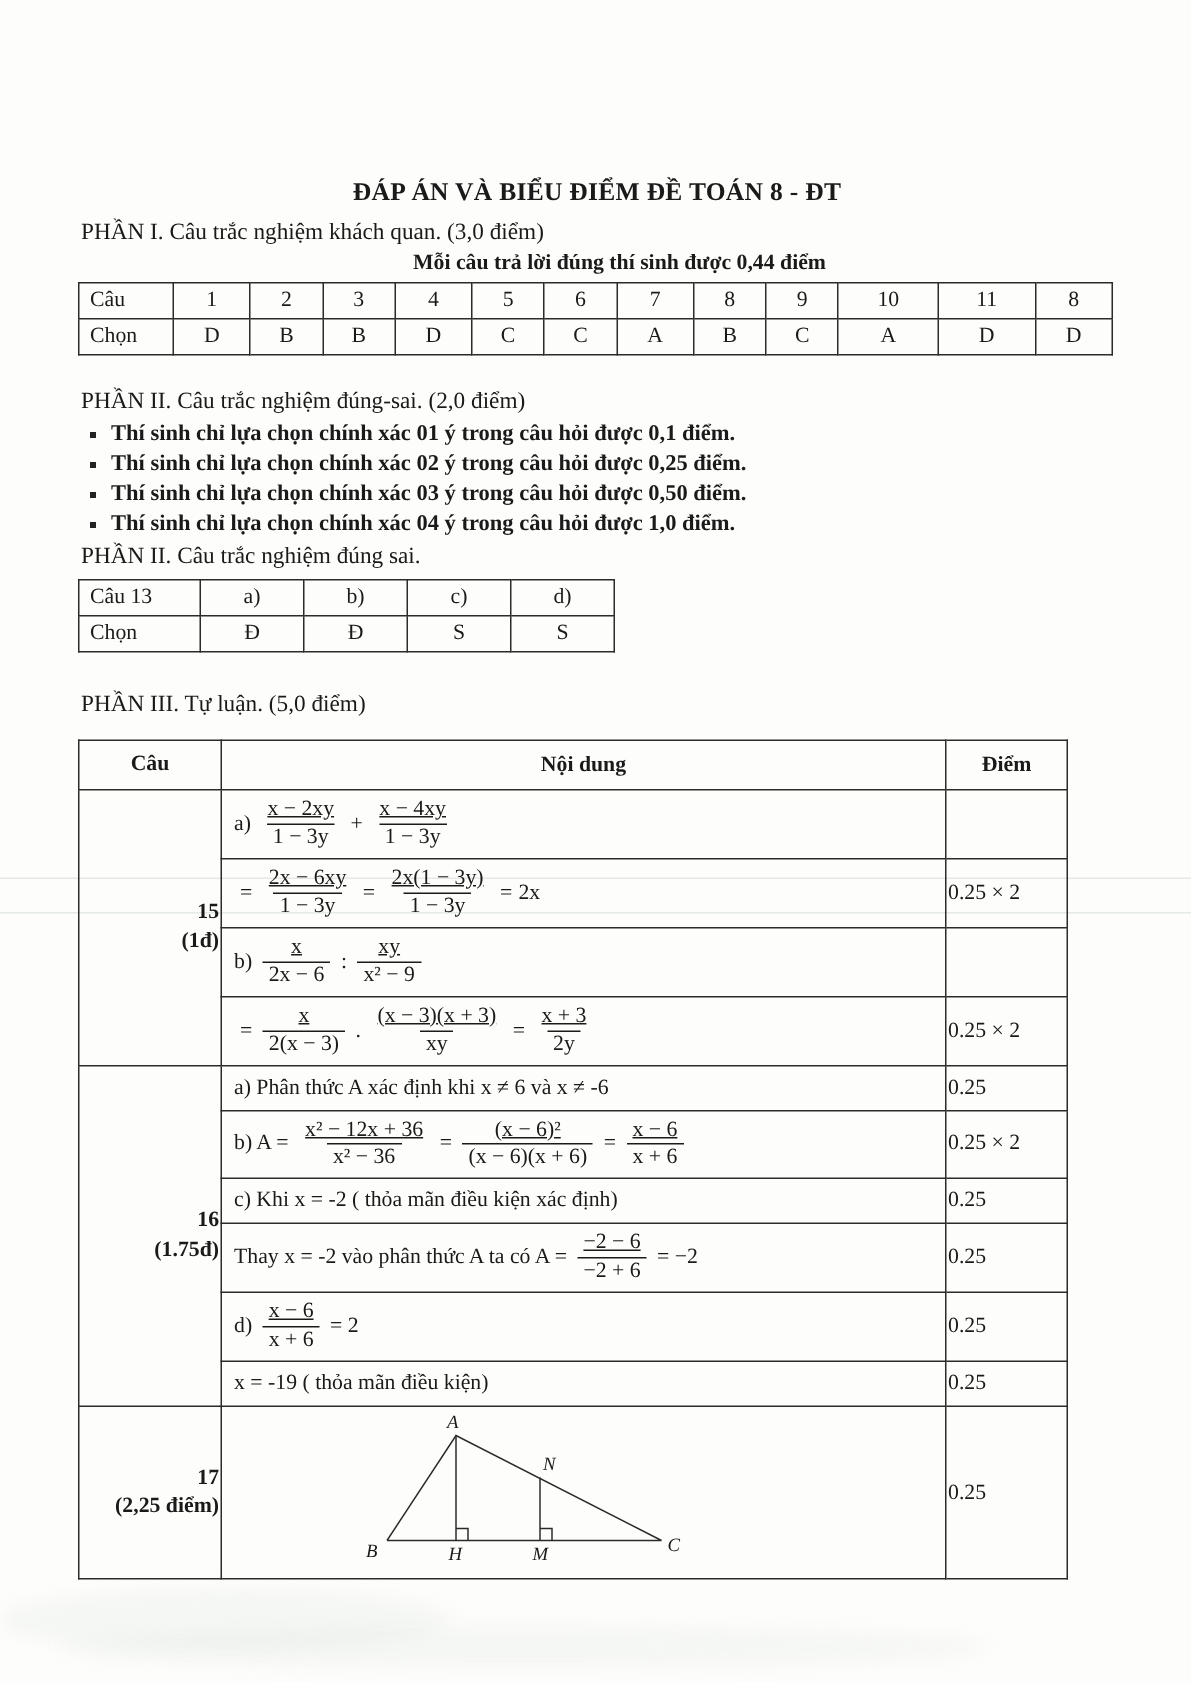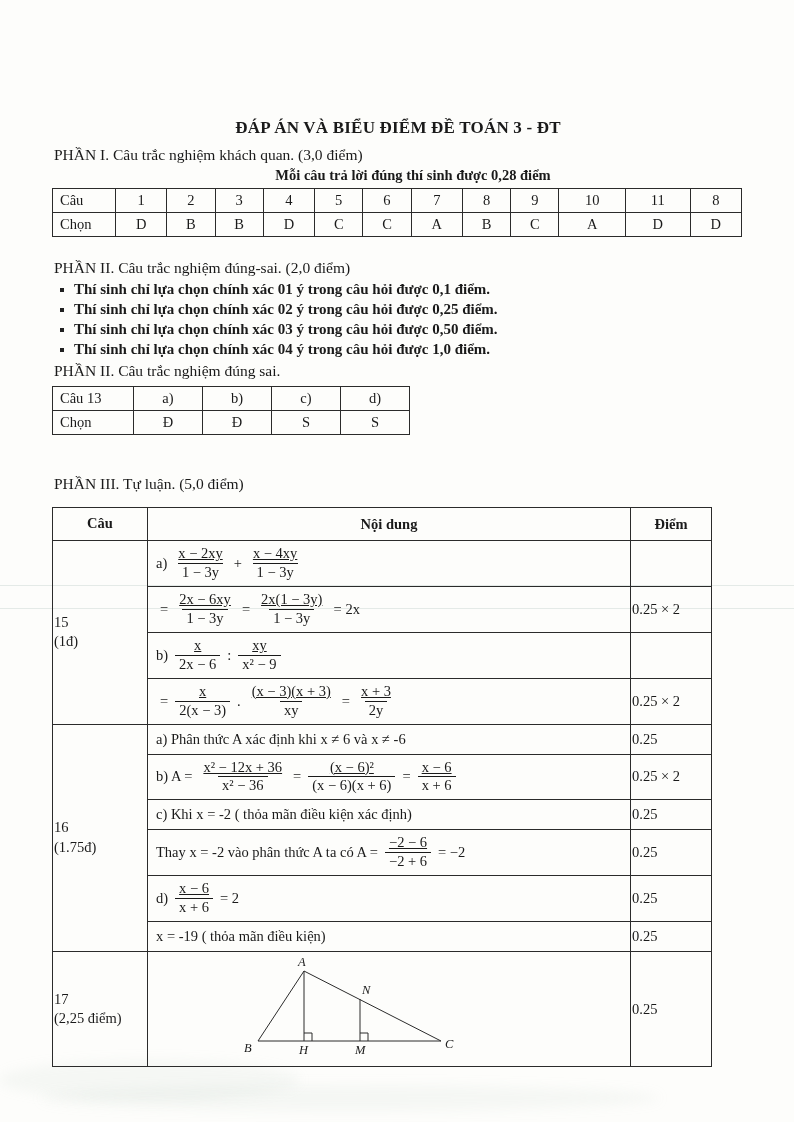--- a/index.html
+++ b/index.html
@@ -46,21 +46,21 @@
 
   
   .tf-wrap { display: flex; margin: 6px 0 0 4px; }
   .tbl-tf { }
   .tbl-tf td { height: 21px; text-align: center; font-size: 14.5px; width: 66px; }
   .tbl-tf td.hdr { width: 72px; text-align: left; padding-left: 7px; }
 
   
   .tbl-main { width: 660px; margin: 14px 0 0 4px; }
   .tbl-main td { font-size: 14.5px; vertical-align: middle; }
-  .tbl-main td.c-cau { width: 92px; text-align: left; font-weight: normal; line-height: 1.35; }
+  .tbl-main td.c-cau { width: 92px; text-align: right; font-weight: bold; line-height: 1.35; }
   .tbl-main td.c-noidung { padding: 3px 8px; }
   .tbl-main td.c-diem { width: 78px; text-align: left; }
   .tbl-main tr.hdr td { text-align: center; font-weight: bold; height: 26px; }
 
   
   .frac { display: inline-flex; flex-direction: column; align-items: center; vertical-align: middle;
           margin: 0 3px; line-height: 1.1; }
   .frac .num { padding: 0 4px 1px 4px; text-decoration: underline; }
   .frac .den { padding: 1px 4px 0 4px; border-top: 1px solid #1a1a1a; }
   .mline { display: flex; align-items: center; flex-wrap: wrap; min-height: 30px; padding: 2px 0; }
@@ -78,24 +78,24 @@
 
 <div class="page">
 
   <div class="scan-line" style="top:585px;"></div>
   <div class="scan-line" style="top:608px;"></div>
   <div class="scan-blob" style="left:0px; top:1060px; width:300px; height:40px;"></div>
   <div class="scan-blob" style="left:40px; top:1085px; width:620px; height:26px;"></div>
 
   <div class="content">
 
-    <h1 class="doc-title">ĐÁP ÁN VÀ BIỂU ĐIỂM ĐỀ TOÁN 3 - ĐT</h1>
+    <h1 class="doc-title">ĐÁP ÁN VÀ BIỂU ĐIỂM ĐỀ TOÁN 8 - ĐT</h1>
 
     <div class="part-head">PHẦN I. Câu trắc nghiệm khách quan. (3,0 điểm)</div>
-    <div class="center-note bold">Mỗi câu trả lời đúng thí sinh được 0,28 điểm</div>
+    <div class="center-note bold">Mỗi câu trả lời đúng thí sinh được 0,44 điểm</div>
 
     <table class="grid tbl-mcq">
       <tbody>
           <tr>
         <td class="hdr">Câu</td>
         <td>1</td>
         <td>2</td>
         <td>3</td>
         <td>4</td>
         <td>5</td>
@@ -151,21 +151,21 @@
           <td>Đ</td>
           <td>Đ</td>
           <td>S</td>
           <td>S</td>
         </tr>
       </tbody>
         </table>
 
     </div>
 
-    <div class="part-head" style="margin-top:40px;">PHẦN III. Tự luận. (5,0 điểm)</div>
+    <div class="part-head" style="margin-top:26px;">PHẦN III. Tự luận. (5,0 điểm)</div>
 
     <table class="grid tbl-main">
       <tbody>
           <tr class="hdr">
         <td class="c-cau">Câu</td>
         <td class="c-noidung" style="text-align:center;">Nội dung</td>
         <td class="c-diem">Điểm</td>
       </tr>
 
       <tr>

